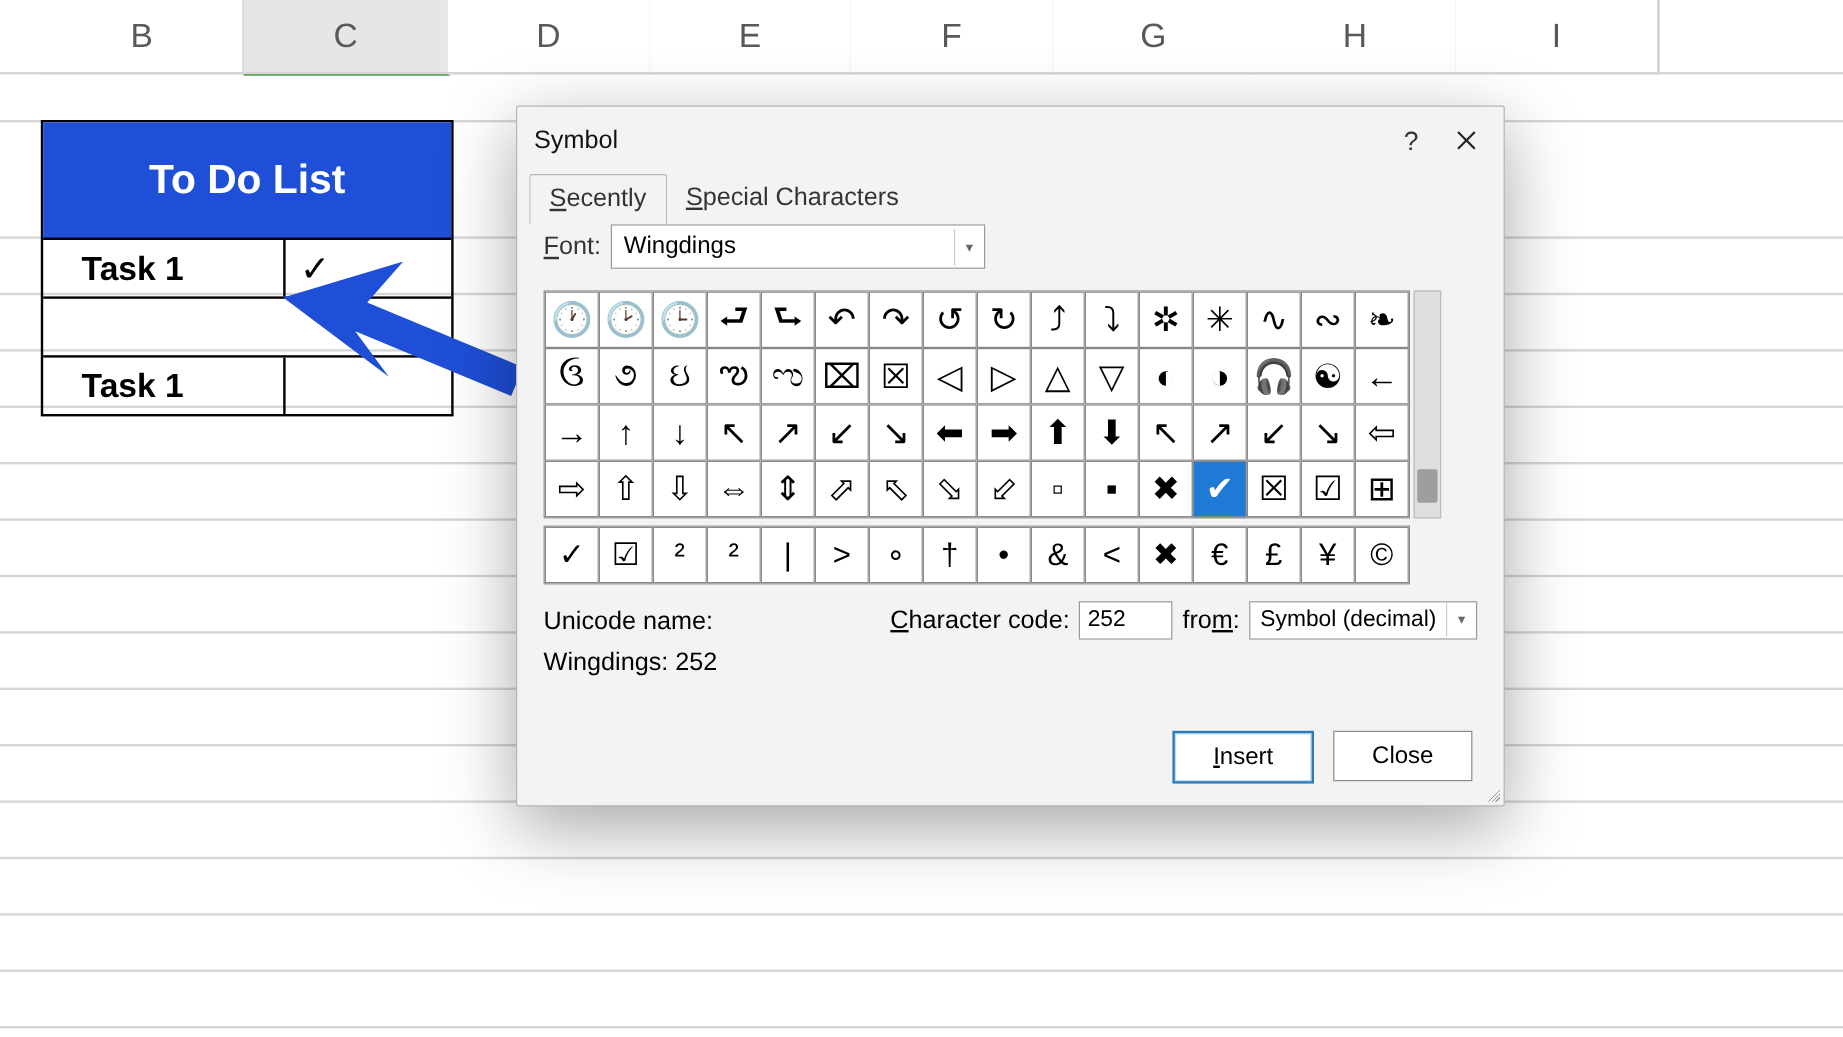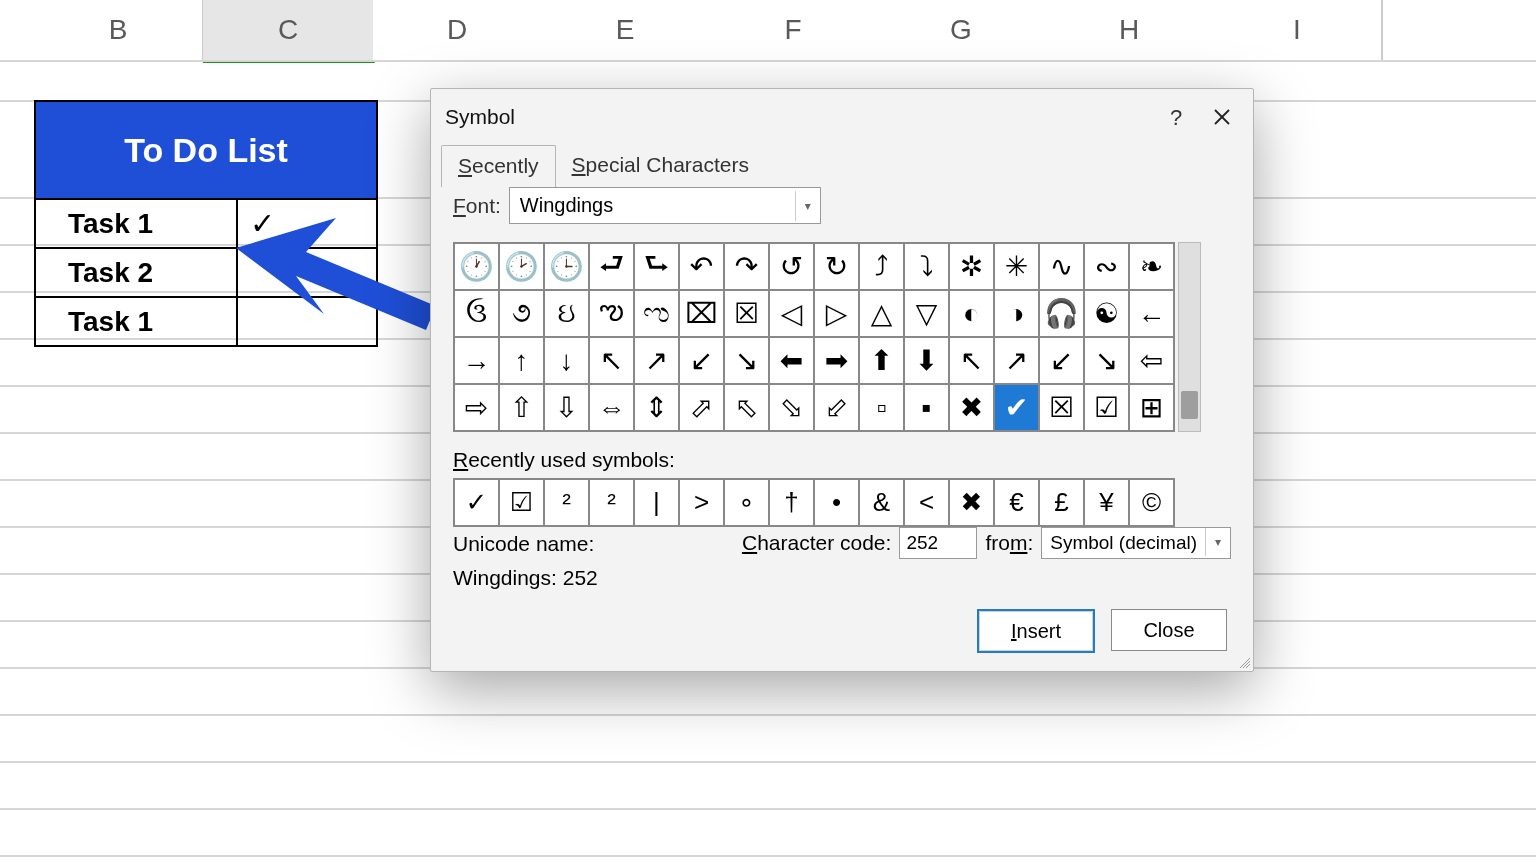--- a/index.html
+++ b/index.html
@@ -40,21 +40,21 @@
 .sym-grid{display:grid;grid-template-columns:repeat(16,45px);grid-auto-rows:47px;border:1px solid #888}
 .sym-cell{border:1px solid #888;display:flex;align-items:center;justify-content:center;font-size:28px;cursor:pointer;background:#fff;font-family:"Segoe UI Symbol",Arial;user-select:none}
 .sym-cell.sel{background:#1f7ad6;color:#fff}
 .scrollbar{width:21px;background:#dfdfdf;border:1px solid #bbb;position:relative;margin-left:3px}
 .scroll-thumb{position:absolute;left:2px;right:2px;height:28px;background:#9e9e9e;border-radius:2px;cursor:pointer}
 
 .recent-lab{margin-top:16px;font-size:21px}
 .recent-grid{margin-top:6px;display:grid;grid-template-columns:repeat(16,45px);grid-auto-rows:47px;border:1px solid #888;width:max-content}
 .recent-grid .sym-cell{font-size:26px}
 
-.bottom{display:flex;justify-content:space-between;align-items:flex-start;font-size:21px}
+.bottom{margin-top:14px;display:flex;justify-content:space-between;align-items:flex-start;font-size:21px}
 .bottom-left{line-height:1.6}
 .bottom-right{display:flex;align-items:center;gap:8px}
 .bottom-right input{width:64px;font-size:19px;padding:4px 6px;border:1px solid #999;background:#fff}
 .frombox{display:flex;align-items:flex-start;border:1px solid #999;background:#fff}
 .frombox span{padding:4px 8px;font-size:19px}
 .frombox .dd{width:24px;height:28px;border-left:1px solid #ccc;display:flex;align-items:center;justify-content:center;color:#666;font-size:12px;cursor:pointer}
 
 .btns{position:absolute;right:4px;bottom:4px;display:flex;gap:16px}
 .btn{width:114px;height:40px;border:1px solid #8a8a8a;background:#fff;font-size:20px;cursor:pointer;display:flex;align-items:center;justify-content:center}
 .btn.primary{border:2px solid #2a7ab8;box-shadow:inset 0 0 0 1px #bcd6ec}
@@ -98,21 +98,20 @@
     </div>
 
   <div class="todo">
     <div class="todo-head">To Do List</div>
     <div id="todo-rows">
         <div class="todo-row">
           <div class="todo-cell-a">Task 1</div>
           <div class="todo-cell-b">✓</div>
         </div>
         <div class="todo-row">
-          <div class="todo-cell-a">Task 2</div>
           <div class="todo-cell-b"></div>
         </div>
         <div class="todo-row">
           <div class="todo-cell-a">Task 1</div>
           <div class="todo-cell-b"></div>
         </div>
       </div>
   </div>
 
   <svg class="arrow" width="210" height="130">
@@ -209,21 +208,20 @@
           <div class="sym-cell sel">✔</div>
           <div class="sym-cell">☒</div>
           <div class="sym-cell">☑</div>
           <div class="sym-cell">⊞</div>
         </div>
       <div class="scrollbar">
         <div class="scroll-thumb" style="top:148px"></div>
       </div>
     </div>
 
-    <div class="recent-lab"><u>R</u><span>ecently used symbols:</span></div>
     <div class="recent-grid" id="recentgrid">
         <div class="sym-cell">✓</div>
         <div class="sym-cell">☑</div>
         <div class="sym-cell">²</div>
         <div class="sym-cell">²</div>
         <div class="sym-cell">|</div>
         <div class="sym-cell">&gt;</div>
         <div class="sym-cell">∘</div>
         <div class="sym-cell">†</div>
         <div class="sym-cell">•</div>

